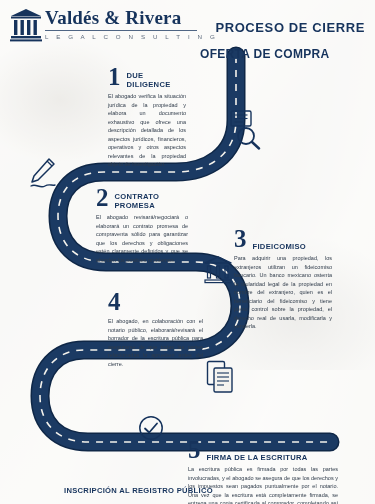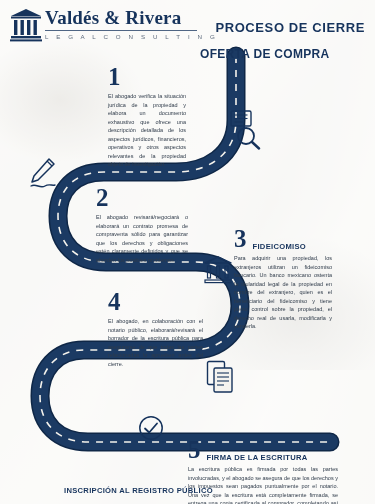--- a/index.html
+++ b/index.html
@@ -205,27 +205,29 @@
   <div class="icon-box" style="left:138px; top:415px;">
     <svg width="26" height="26" viewBox="0 0 26 26">
       <circle cx="13" cy="13" r="11.2" fill="none" stroke="#16335c" stroke-width="1.5"></circle>
       <polyline points="7,13.5 11.2,17.5 19,8.5" fill="none" stroke="#16335c" stroke-width="1.8" stroke-linecap="round" stroke-linejoin="round"></polyline>
     </svg>
   </div>
 
   <div class="step s1">
     <div class="step-head">
       <span class="step-num">1</span>
+      <span class="step-title">DUE DILIGENCE</span>
     </div>
     <div class="step-body">El abogado verifica la situación jurídica de la propiedad y elabora un documento exhaustivo que ofrece una descripción detallada de los aspectos jurídicos, financieros, operativos y otros aspectos relevantes de la propiedad objeto de investigación.</div>
   </div>
 
   <div class="step s2">
     <div class="step-head">
       <span class="step-num">2</span>
+      <span class="step-title">CONTRATO PROMESA</span>
     </div>
     <div class="step-body">El abogado revisará/negociará o elaborará un contrato promesa de compraventa sólido para garantizar que los derechos y obligaciones estén claramente definidos y que se aborden los posibles problemas.</div>
   </div>
 
   <div class="step s3">
     <div class="step-head">
       <span class="step-num">3</span>
       <span class="step-title">FIDEICOMISO</span>
     </div>
     <div class="step-body">Para adquirir una propiedad, los extranjeros utilizan un fideicomiso bancario. Un banco mexicano ostenta la titularidad legal de la propiedad en nombre del extranjero, quien es el beneficiario del fideicomiso y tiene pleno control sobre la propiedad, el derecho real de usarla, modificarla y venderla.</div>

